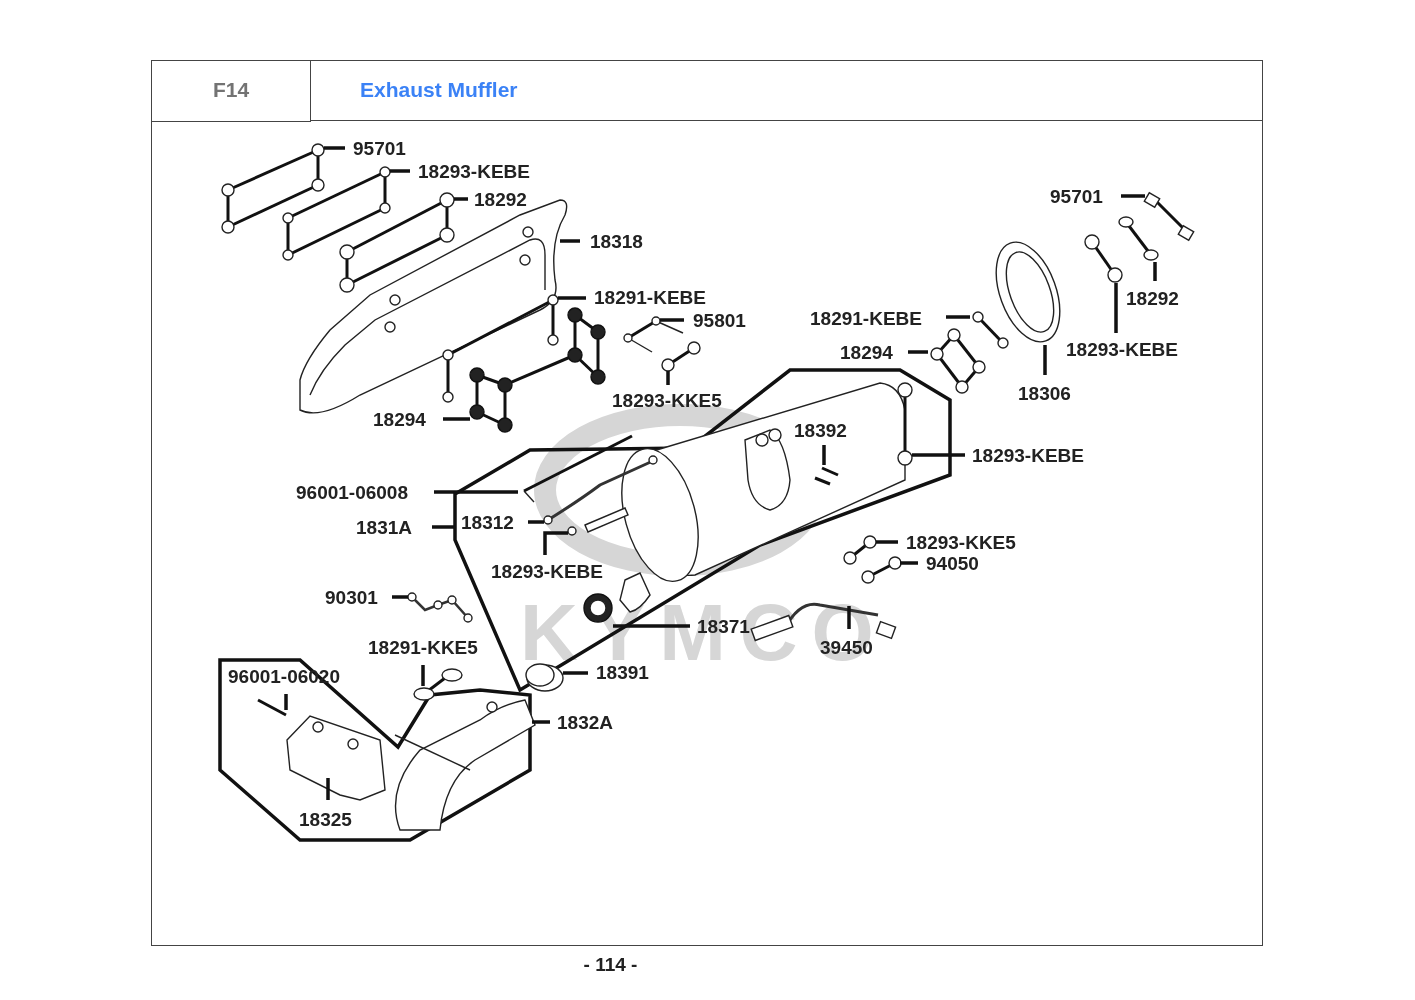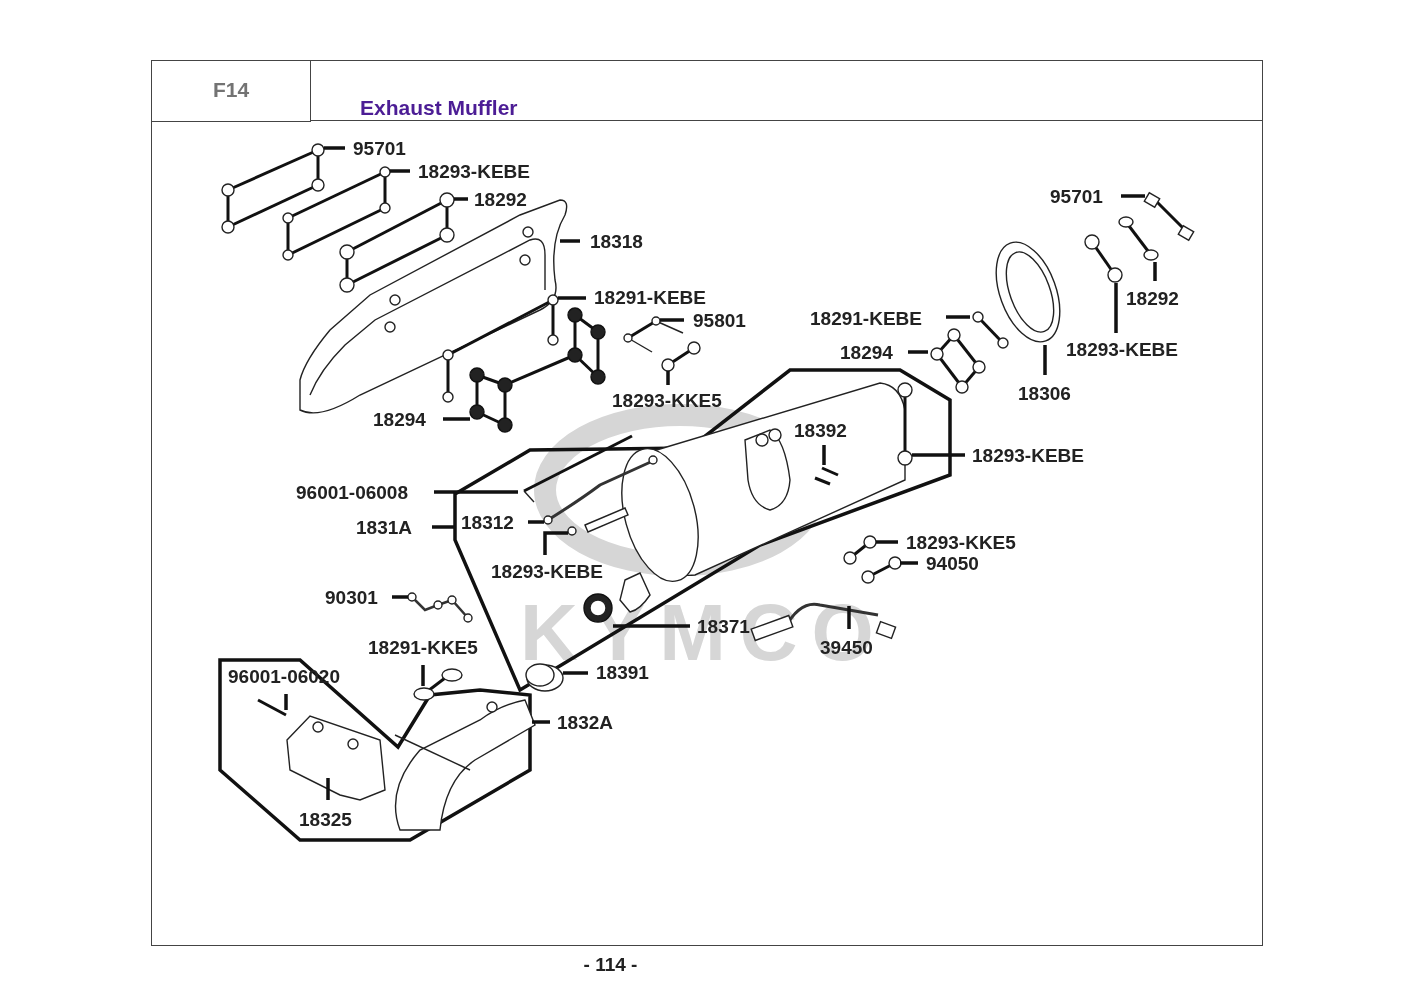--- a/index.html
+++ b/index.html
@@ -1,21 +1,21 @@
 <!DOCTYPE html>
 <html><head>
 <meta charset="utf-8">
 <style>
   html, body { margin: 0; padding: 0; background: #ffffff; }
   body { width: 1415px; height: 1000px; position: relative; overflow: hidden; font-family: "Liberation Sans", sans-serif; }
   .frame { position: absolute; left: 151px; top: 60px; width: 1112px; height: 886px; border: 1.5px solid #444; box-sizing: border-box; }
   .hdr-code-box { position: absolute; left: 151px; top: 60px; width: 160px; height: 62px; border-right: 1.5px solid #444; border-bottom: 1.5px solid #444; box-sizing: border-box; }
   .hdr-line { position: absolute; left: 311px; top: 120px; width: 952px; height: 0; border-top: 1.5px solid #444; }
   .hdr-code { position: absolute; left: 151px; top: 78px; width: 160px; text-align: center; font-weight: bold; font-size: 21px; color: #737373; }
-  .hdr-title { position: absolute; left: 360px; top: 96px; font-weight: bold; font-size: 21px; color: #4c1d95; }
+  .hdr-title { position: absolute; left: 360px; top: 78px; font-weight: bold; font-size: 21px; color: #3b82f6; }
   .page-num { position: absolute; left: 0; width: 1221px; top: 954px; text-align: center; font-weight: bold; font-size: 19px; color: #222; }
   svg.diagram { position: absolute; left: 0; top: 0; }
   .lbl { font-family: "Liberation Sans", sans-serif; font-weight: bold; font-size: 19px; fill: #222; }
   .ldr { stroke: #111; stroke-width: 3.5; fill: none; }
   .grp { stroke: #111; stroke-width: 3.5; fill: none; stroke-linejoin: miter; }
   .part { stroke: #222; stroke-width: 1.4; fill: #fff; }
   .partd { stroke: #111; stroke-width: 1.4; fill: #222; }
   .conn { stroke: #111; stroke-width: 3; }
   .wmo { fill: none; stroke: #d6d6d6; stroke-width: 22; }
 </style>

